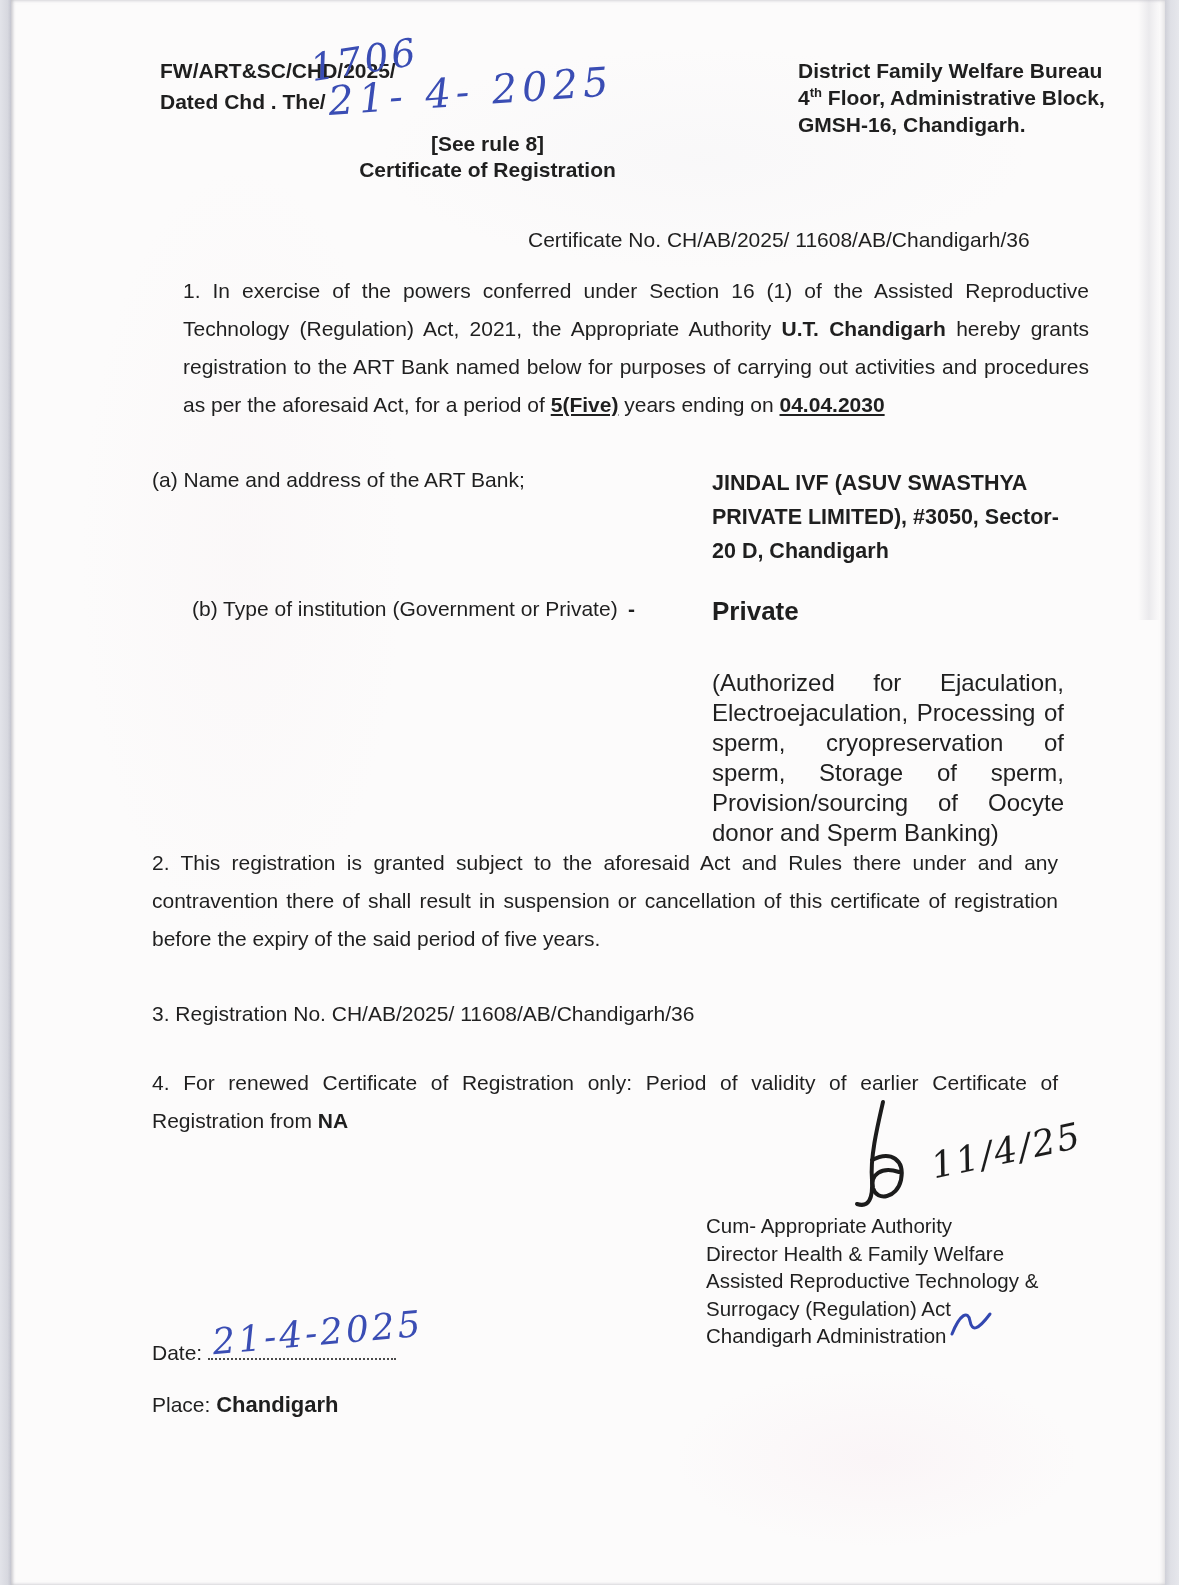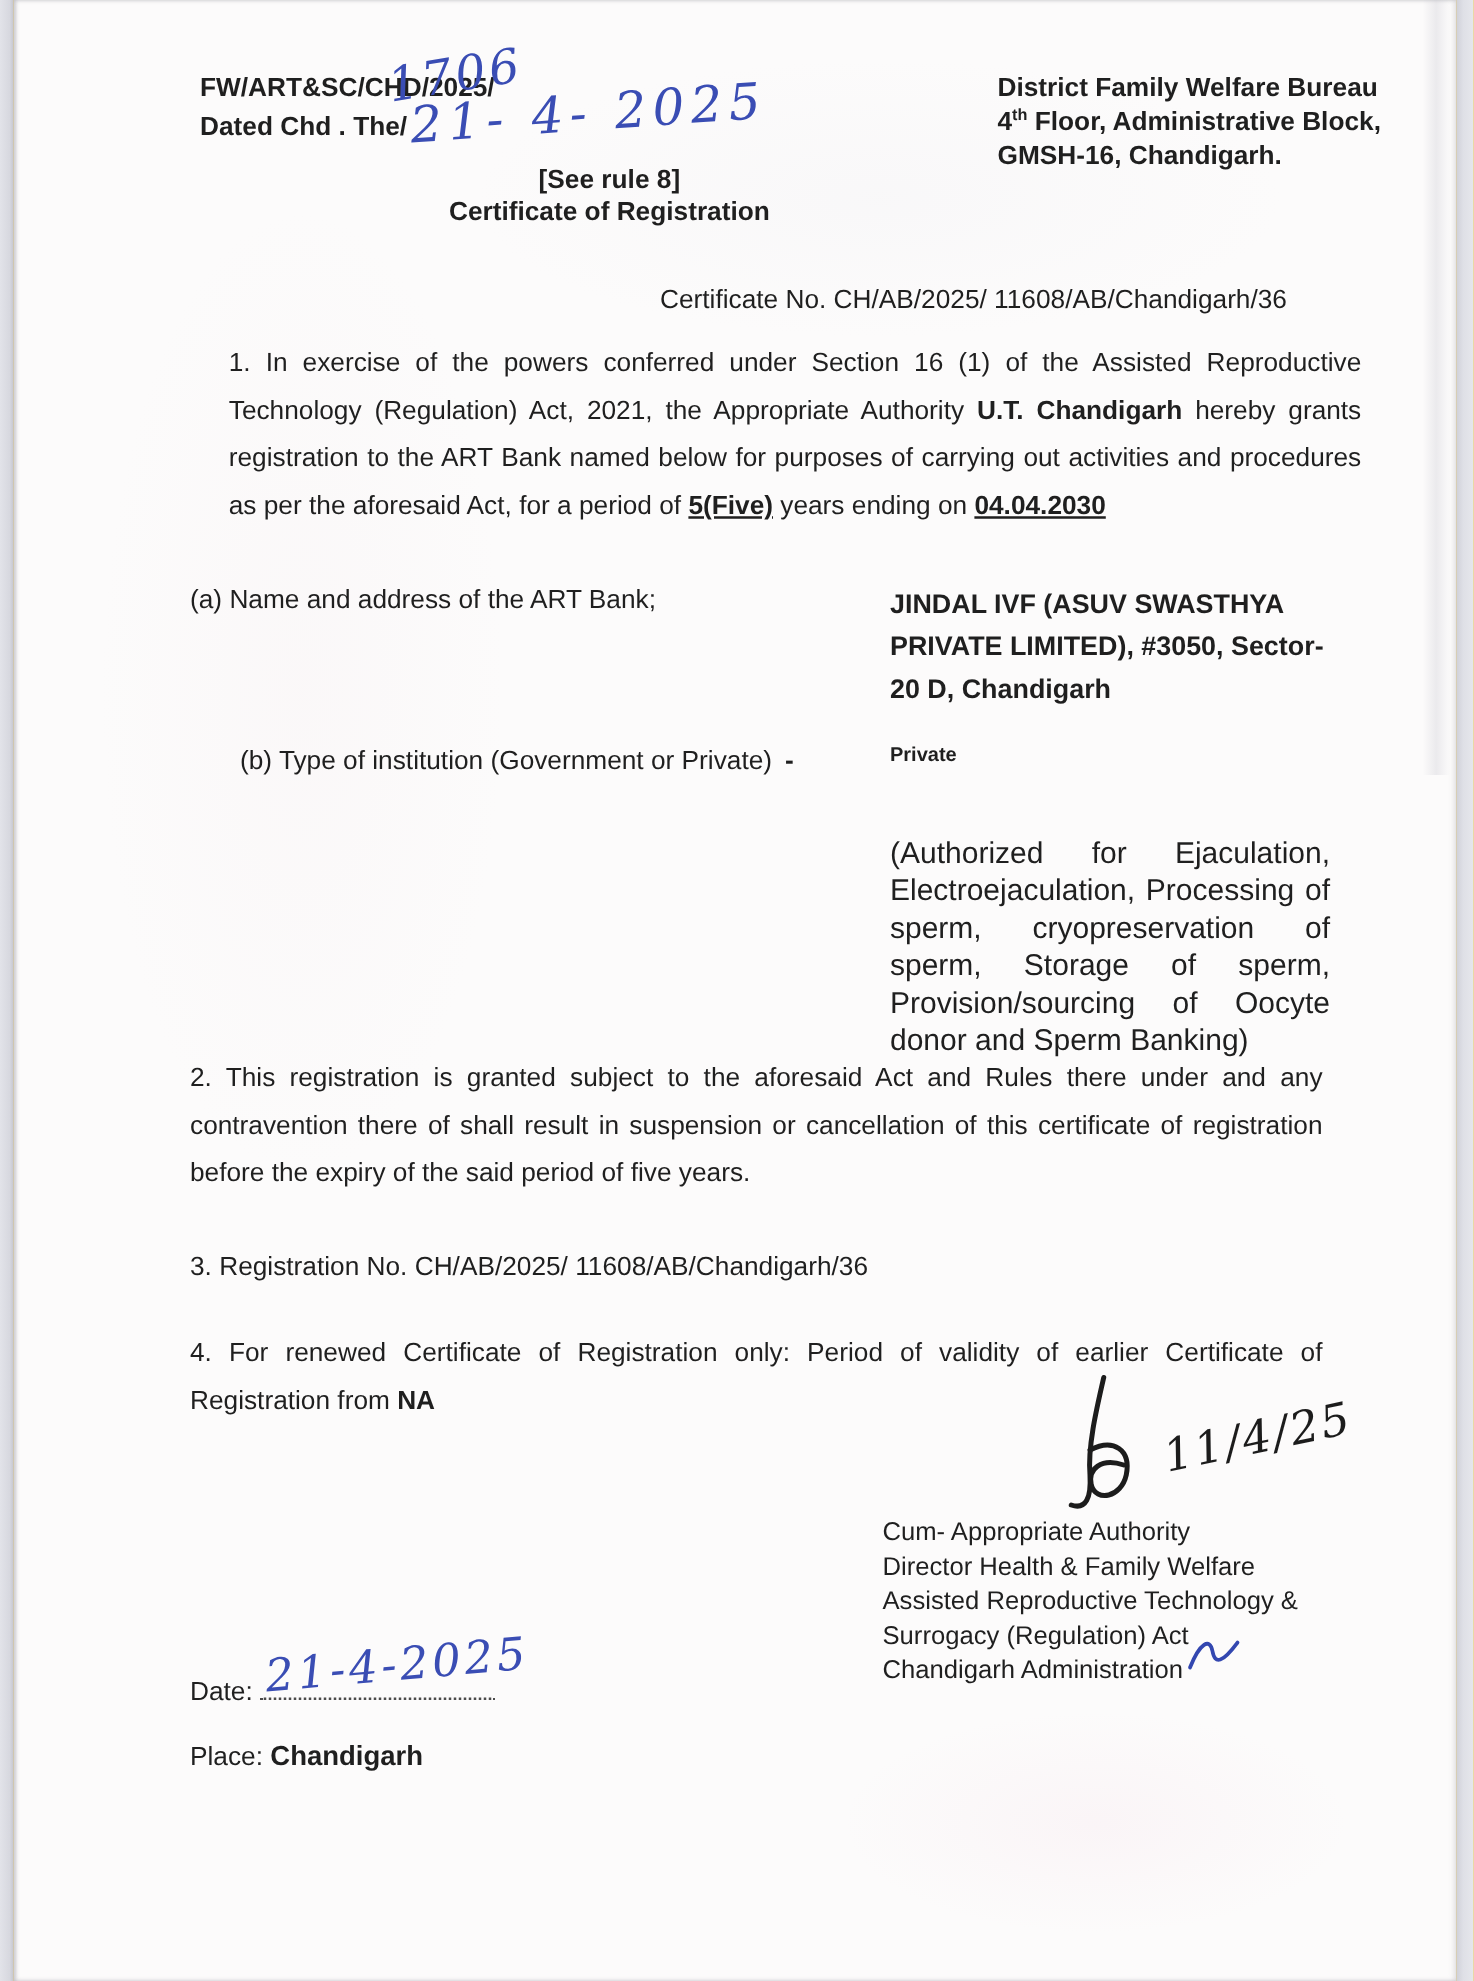--- a/index.html
+++ b/index.html
@@ -100,21 +100,21 @@
 
   <div class="abs body-text just" style="left:137px;top:272px;width:906px;margin-left:46px;">
     <span>1. In exercise of the powers conferred under Section 16 (1) of the Assisted Reproductive Technology (Regulation) Act, 2021, the Appropriate Authority </span><span class="b">U.T. Chandigarh</span><span> hereby grants registration to the ART Bank named below for purposes of carrying out activities and procedures as per the aforesaid Act, for a period of </span><span class="b u">5(Five)</span><span> years ending on </span><span class="b u">04.04.2030</span>
   </div>
 
   <div class="abs label-col ink" style="top:468px;">(a) Name and address of the ART Bank;</div>
   <div class="abs col-right b ink" style="top:466px;font-size:21.5px;line-height:34px;">JINDAL IVF (ASUV SWASTHYA PRIVATE LIMITED), #3050, Sector-20 D, Chandigarh</div>
 
   <div class="abs label-col ink" style="top:597px;margin-left:40px;">(b) Type of institution (Government or Private)</div>
   <div class="abs ink" style="left:628px;top:597px;font-size:21px;font-weight:bold;">-</div>
-  <div class="abs col-right b ink" style="top:596px;font-size:16px;">Private</div>
+  <div class="abs col-right b ink" style="top:596px;font-size:26px;">Private</div>
 
   <div class="abs col-right just ink" style="top:668px;font-size:24px;line-height:30px;">(Authorized for Ejaculation, Electroejaculation, Processing of sperm, cryopreservation of sperm, Storage of sperm, Provision/sourcing of Oocyte donor and Sperm Banking)</div>
 
   <div class="abs body-text just" style="left:152px;top:844px;width:906px;">2. This registration is granted subject to the aforesaid Act and Rules there under and any contravention there of shall result in suspension or cancellation of this certificate of registration before the expiry of the said period of five years.</div>
 
   <div class="abs body-text" style="left:152px;top:995px;width:906px;">3. Registration No. CH/AB/2025/ 11608/AB/Chandigarh/36</div>
 
   <div class="abs body-text just" style="left:152px;top:1064px;width:906px;">
     <span>4. For renewed Certificate of Registration only: Period of validity of earlier Certificate of Registration from </span><span class="b">NA</span>
   </div>

